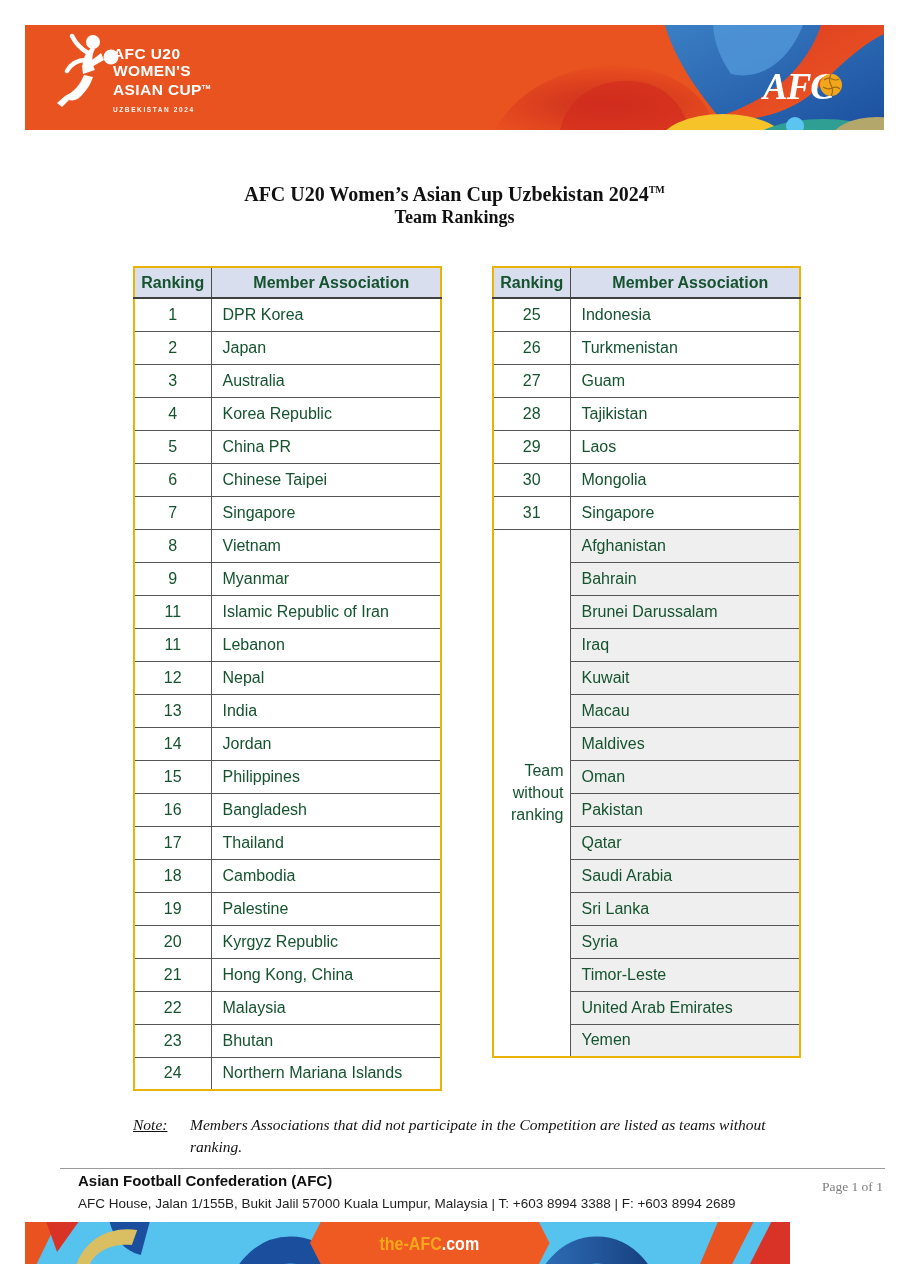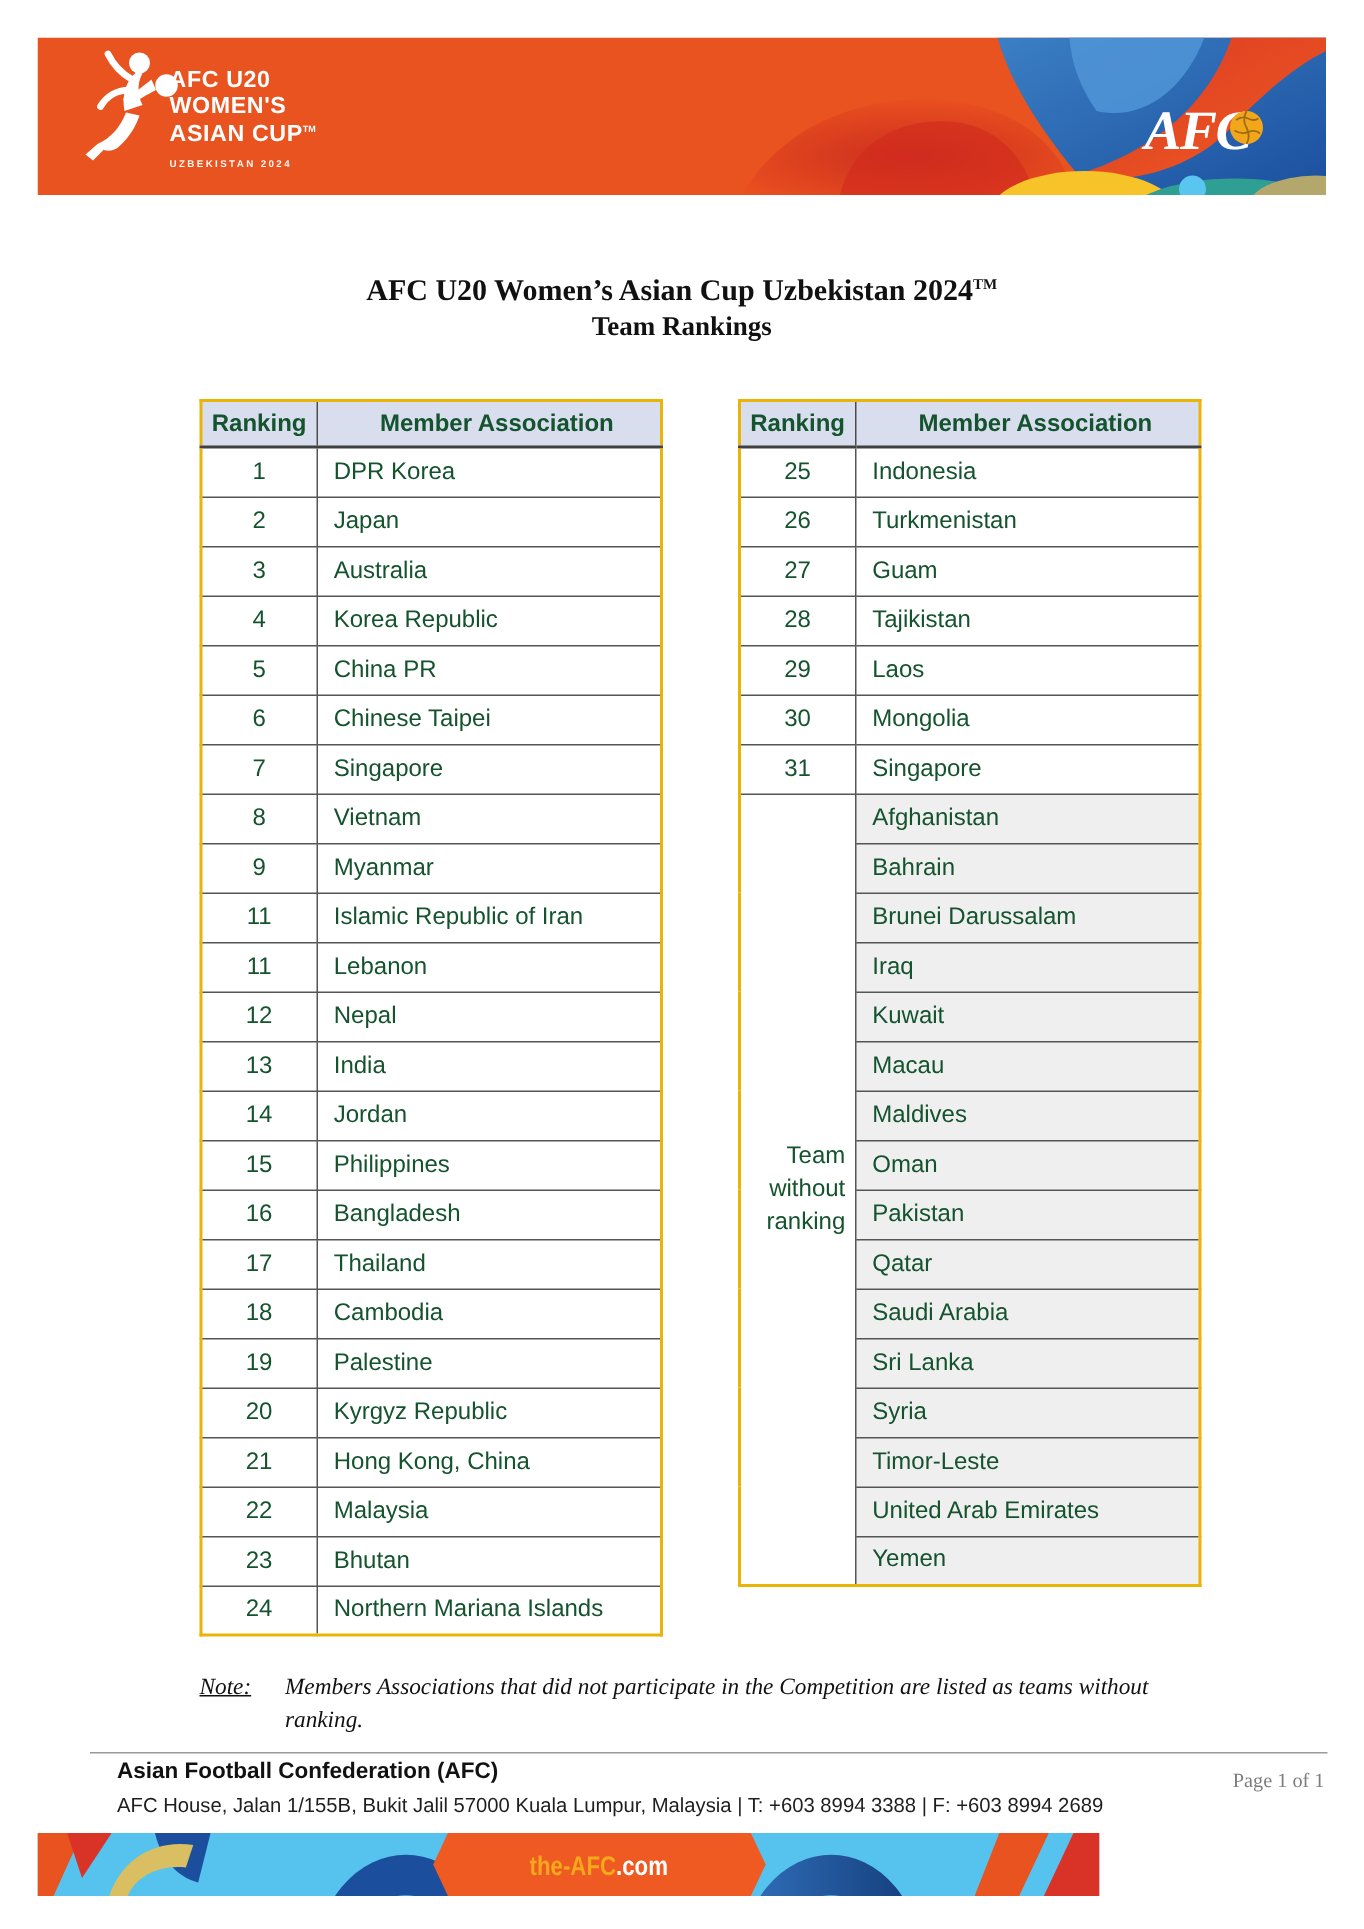--- a/index.html
+++ b/index.html
@@ -47,21 +47,21 @@
   .note-text { width:625px; }
 
   
   .footer-rule { position:absolute; left:60px; top:1168px; width:825px; border-top:1px solid #9a9a9a; }
   .footer-org  { position:absolute; left:78px; top:1172px; font-size:15px; font-weight:bold; color:#111; }
   .footer-addr { position:absolute; left:78px; top:1196px; font-size:13.5px; color:#1e1e1e; }
   .footer-page { position:absolute; right:26px; top:1179px; font-family:"Liberation Serif", serif;
                  font-size:13.5px; color:#7d7d7d; }
 
   
-  .bottom-bar { position:absolute; left:25px; top:1222px; width:708px; height:42px; }
+  .bottom-bar { position:absolute; left:25px; top:1222px; width:765px; height:42px; }
   .bottom-bar svg { display:block; width:100%; height:100%; }
 </style>
 </head>
 <body>
 
 <div class="banner">
   <svg viewBox="0 0 859 105" preserveAspectRatio="none">
     <defs>
       <linearGradient id="gBlue" x1="0" y1="0" x2="1" y2="1">
         <stop offset="0" stop-color="#3B7FC4"></stop>

